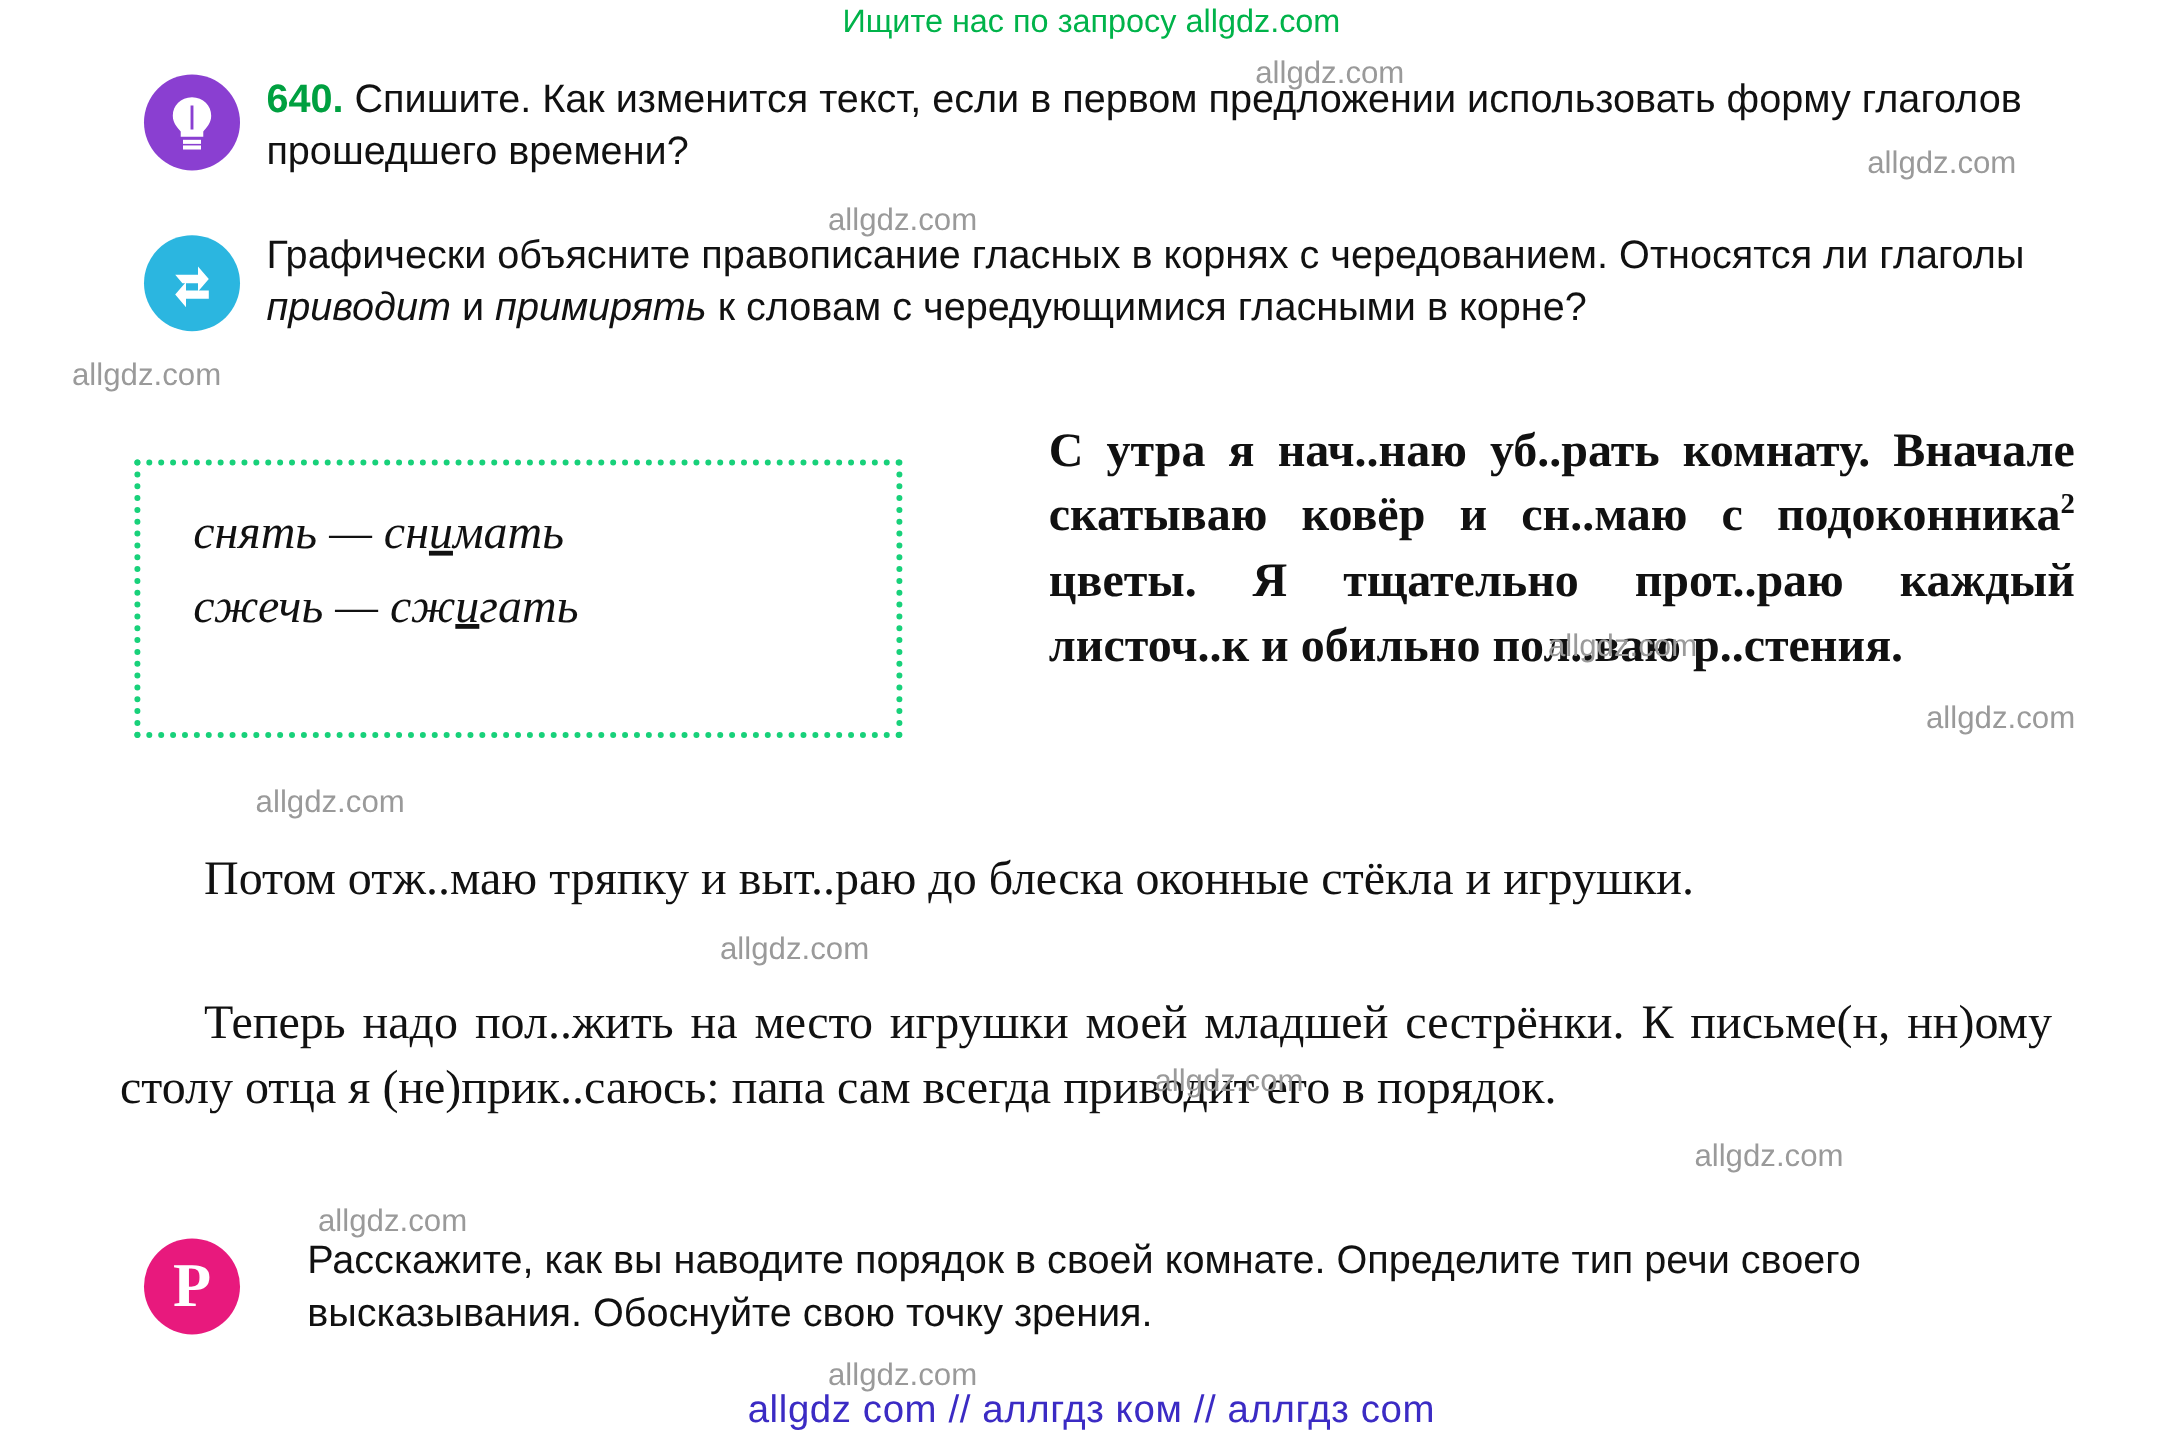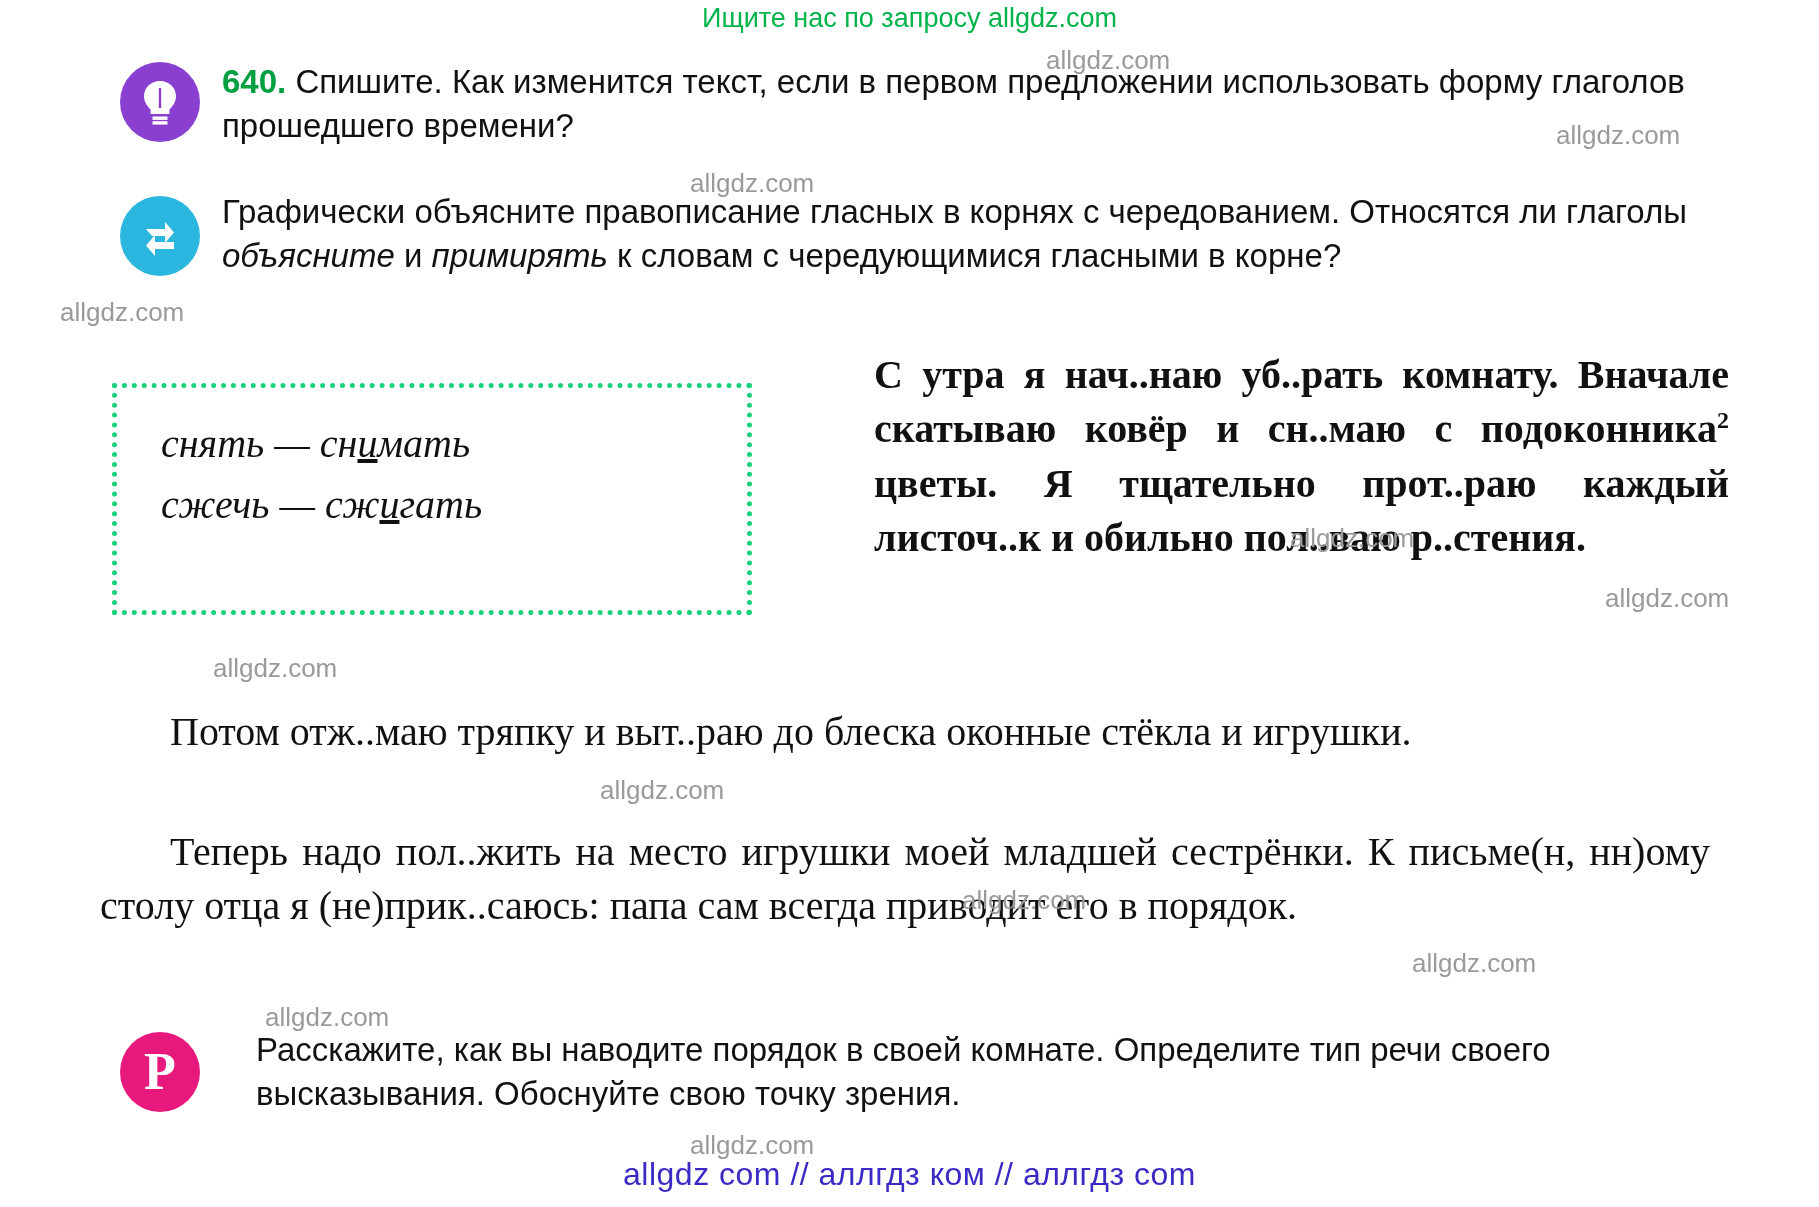--- a/index.html
+++ b/index.html
@@ -165,21 +165,21 @@
   </div>
 
   <div class="badge badge-swap">
     <svg width="48" height="48" viewBox="0 0 48 48">
       <path d="M10 17 L29 17 L29 10 L38 20.5 L29 31 L29 24 L16 24 Z" fill="#ffffff"></path>
       <path d="M38 31 L19 31 L19 38 L10 27.5 L19 17 L19 24 L32 24 Z" fill="#ffffff" opacity="0.0"></path>
       <path d="M38 30 L19 30 L19 23 L10 33.5 L19 44 L19 37 L38 37 Z" fill="#ffffff"></path>
     </svg>
   </div>
   <div class="task-text" id="task2">
-    <span>Графически объясните правописание гласных в корнях с чередованием. Относятся ли глаголы </span><span class="italic">объясните</span><span> и </span><span class="italic">примирять</span><span> к словам с чередующимися гласными в корне?</span>
+    <span>Графически объясните правописание гласных в корнях с чередованием. Относятся ли глаголы </span><span class="italic">приводит</span><span> и </span><span class="italic">примирять</span><span> к словам с чередующимися гласными в корне?</span>
   </div>
 
   <div class="wordbox">
     <div class="wordbox-inner">
       <div>
         <span>снять</span>
         <span>—</span>
         <span>сн</span><span class="u">и</span><span>мать</span>
       </div>
       <div>

